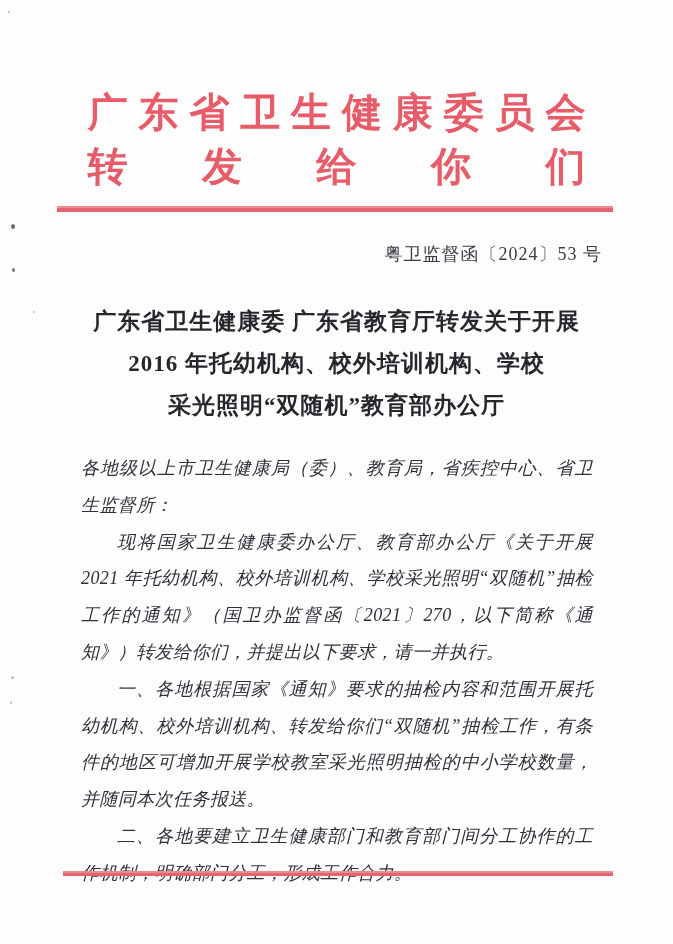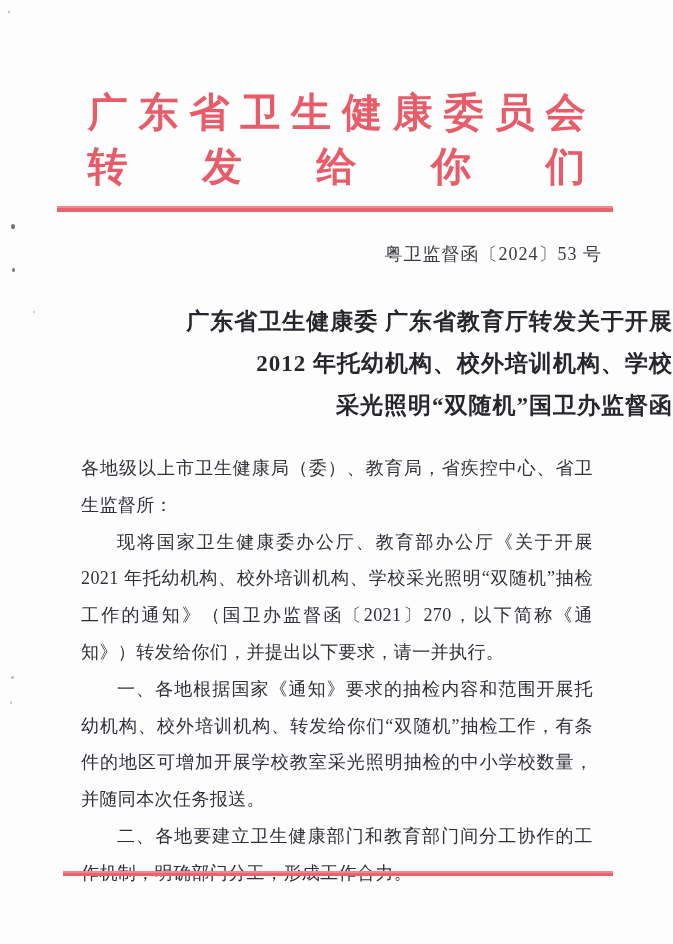--- a/index.html
+++ b/index.html
@@ -38,37 +38,37 @@
   
   .doc-number{
     position:absolute;top:244px;right:71px;
     font-size:18px;line-height:20px;
     color:#3a3a44;
     letter-spacing:1px;
   }
   
   .doc-title{
     position:absolute;top:301px;left:0;width:673px;
-    text-align:right;
+    text-align:center;
     font-weight:bold;
     color:#26262c;
     font-size:23px;
     line-height:42px;
     letter-spacing:1px;
   }
   
   .doc-body{
     position:absolute;top:450px;left:81px;width:512px;
     font-size:18px;
     line-height:36.8px;
     text-align:justify;
     color:#30303a;
     letter-spacing:0.4px;
   }
-  .doc-body p{margin:0;}
+  .doc-body p{margin:0;font-style:italic;}
   .doc-body p.indent{text-indent:2em;}
   
   .speck{position:absolute;background:#3a3a44;border-radius:50%;}
   .speck.s1{left:11px;top:224px;width:4px;height:5px;opacity:.75;}
   .speck.s2{left:12px;top:268px;width:3px;height:4px;opacity:.7;}
   .speck.s3{left:11px;top:676px;width:3px;height:3px;opacity:.35;}
   .speck.s4{left:10px;top:701px;width:2px;height:3px;opacity:.3;}
   .speck.s5{left:33px;top:311px;width:2px;height:2px;opacity:.3;}
   .speck.s6{left:8px;top:11px;width:2px;height:2px;opacity:.4;}
 </style>
@@ -81,22 +81,22 @@
     <div class="org-line">广东省卫生健康委员会</div>
     <div class="org-line">转发给你们</div>
   </div>
 
   <div class="rule rule-top"></div>
 
   <div class="doc-number">粤卫监督函〔2024〕53 号</div>
 
   <div class="doc-title">
     <div>广东省卫生健康委 广东省教育厅转发关于开展</div>
-    <div>2012 年托幼机构、校外培训机构、学校</div>
-    <div>采光照明“双随机”国卫办监督函</div>
+    <div>2016 年托幼机构、校外培训机构、学校</div>
+    <div>采光照明“双随机”教育部办公厅</div>
   </div>
 
   <div class="doc-body">
     <p>各地级以上市卫生健康局（委）、教育局，省疾控中心、省卫生监督所：</p>
     <p class="indent">现将国家卫生健康委办公厅、教育部办公厅《关于开展 2021 年托幼机构、校外培训机构、学校采光照明“双随机”抽检工作的通知》（国卫办监督函〔2021〕270，以下简称《通知》）转发给你们，并提出以下要求，请一并执行。</p>
     <p class="indent">一、各地根据国家《通知》要求的抽检内容和范围开展托幼机构、校外培训机构、转发给你们“双随机”抽检工作，有条件的地区可增加开展学校教室采光照明抽检的中小学校数量，并随同本次任务报送。</p>
     <p class="indent">二、各地要建立卫生健康部门和教育部门间分工协作的工作机制，明确部门分工，形成工作合力。</p>
   </div>
 
   <div class="rule rule-bottom"></div>

